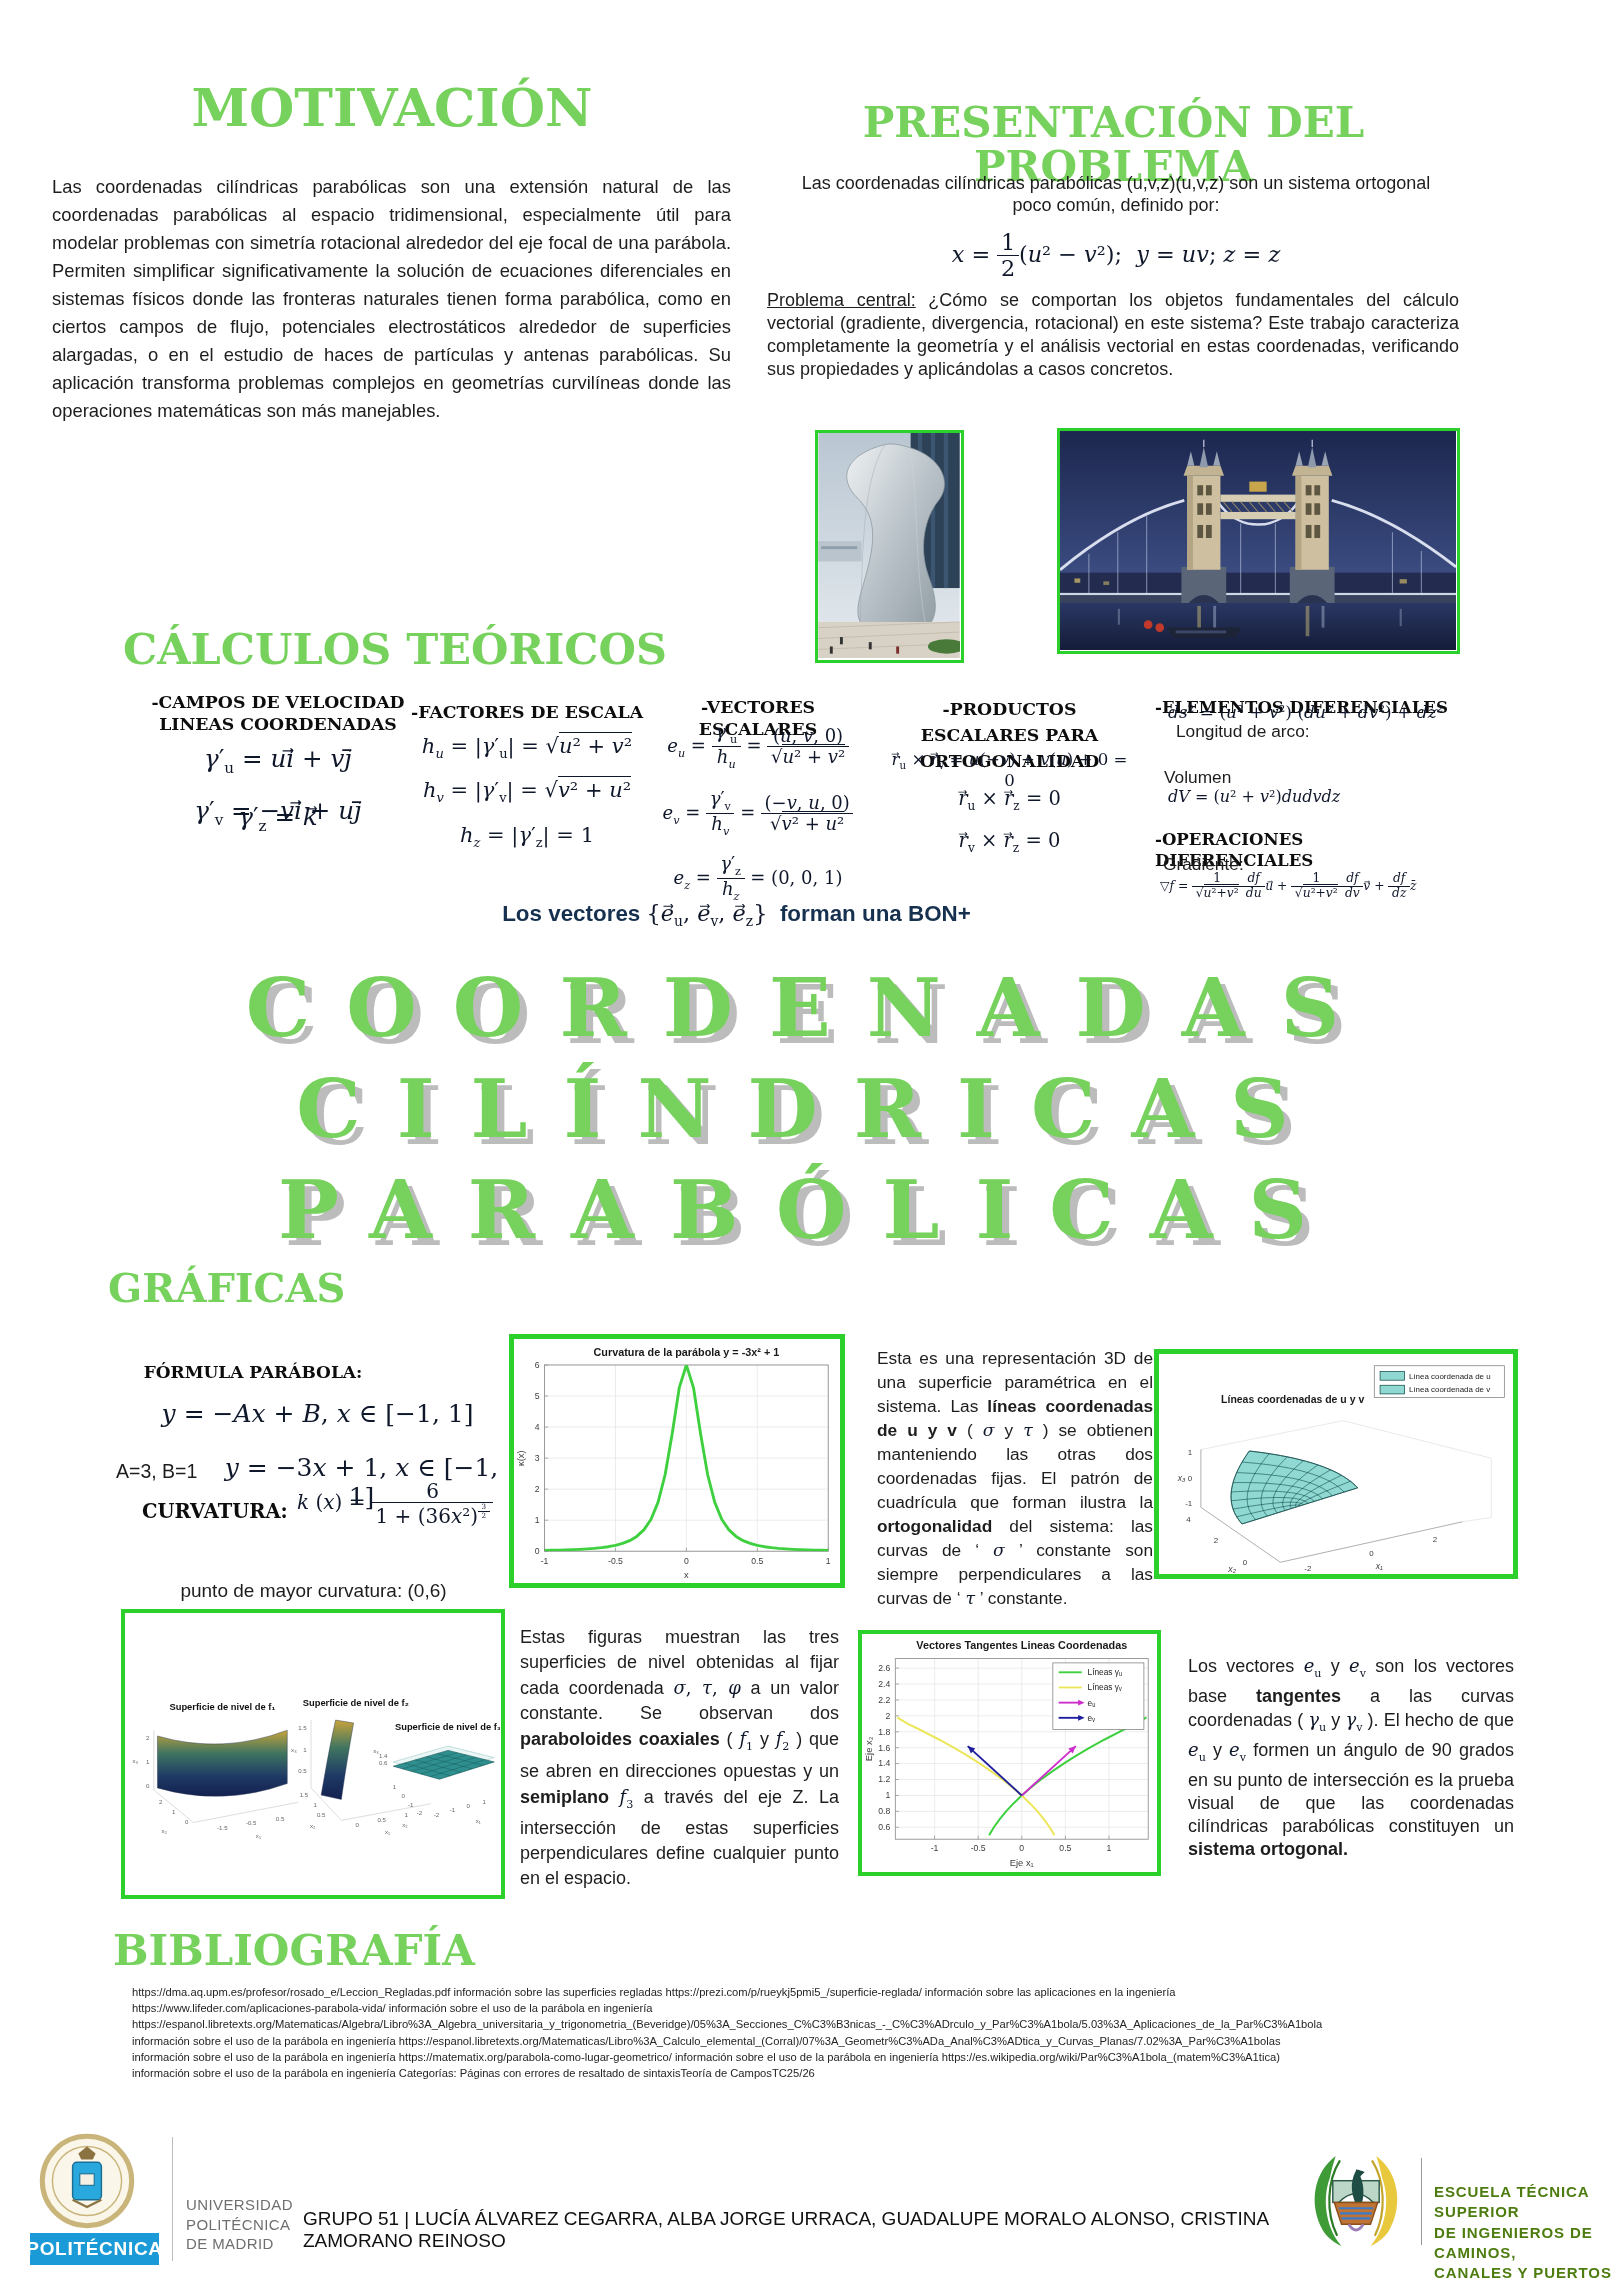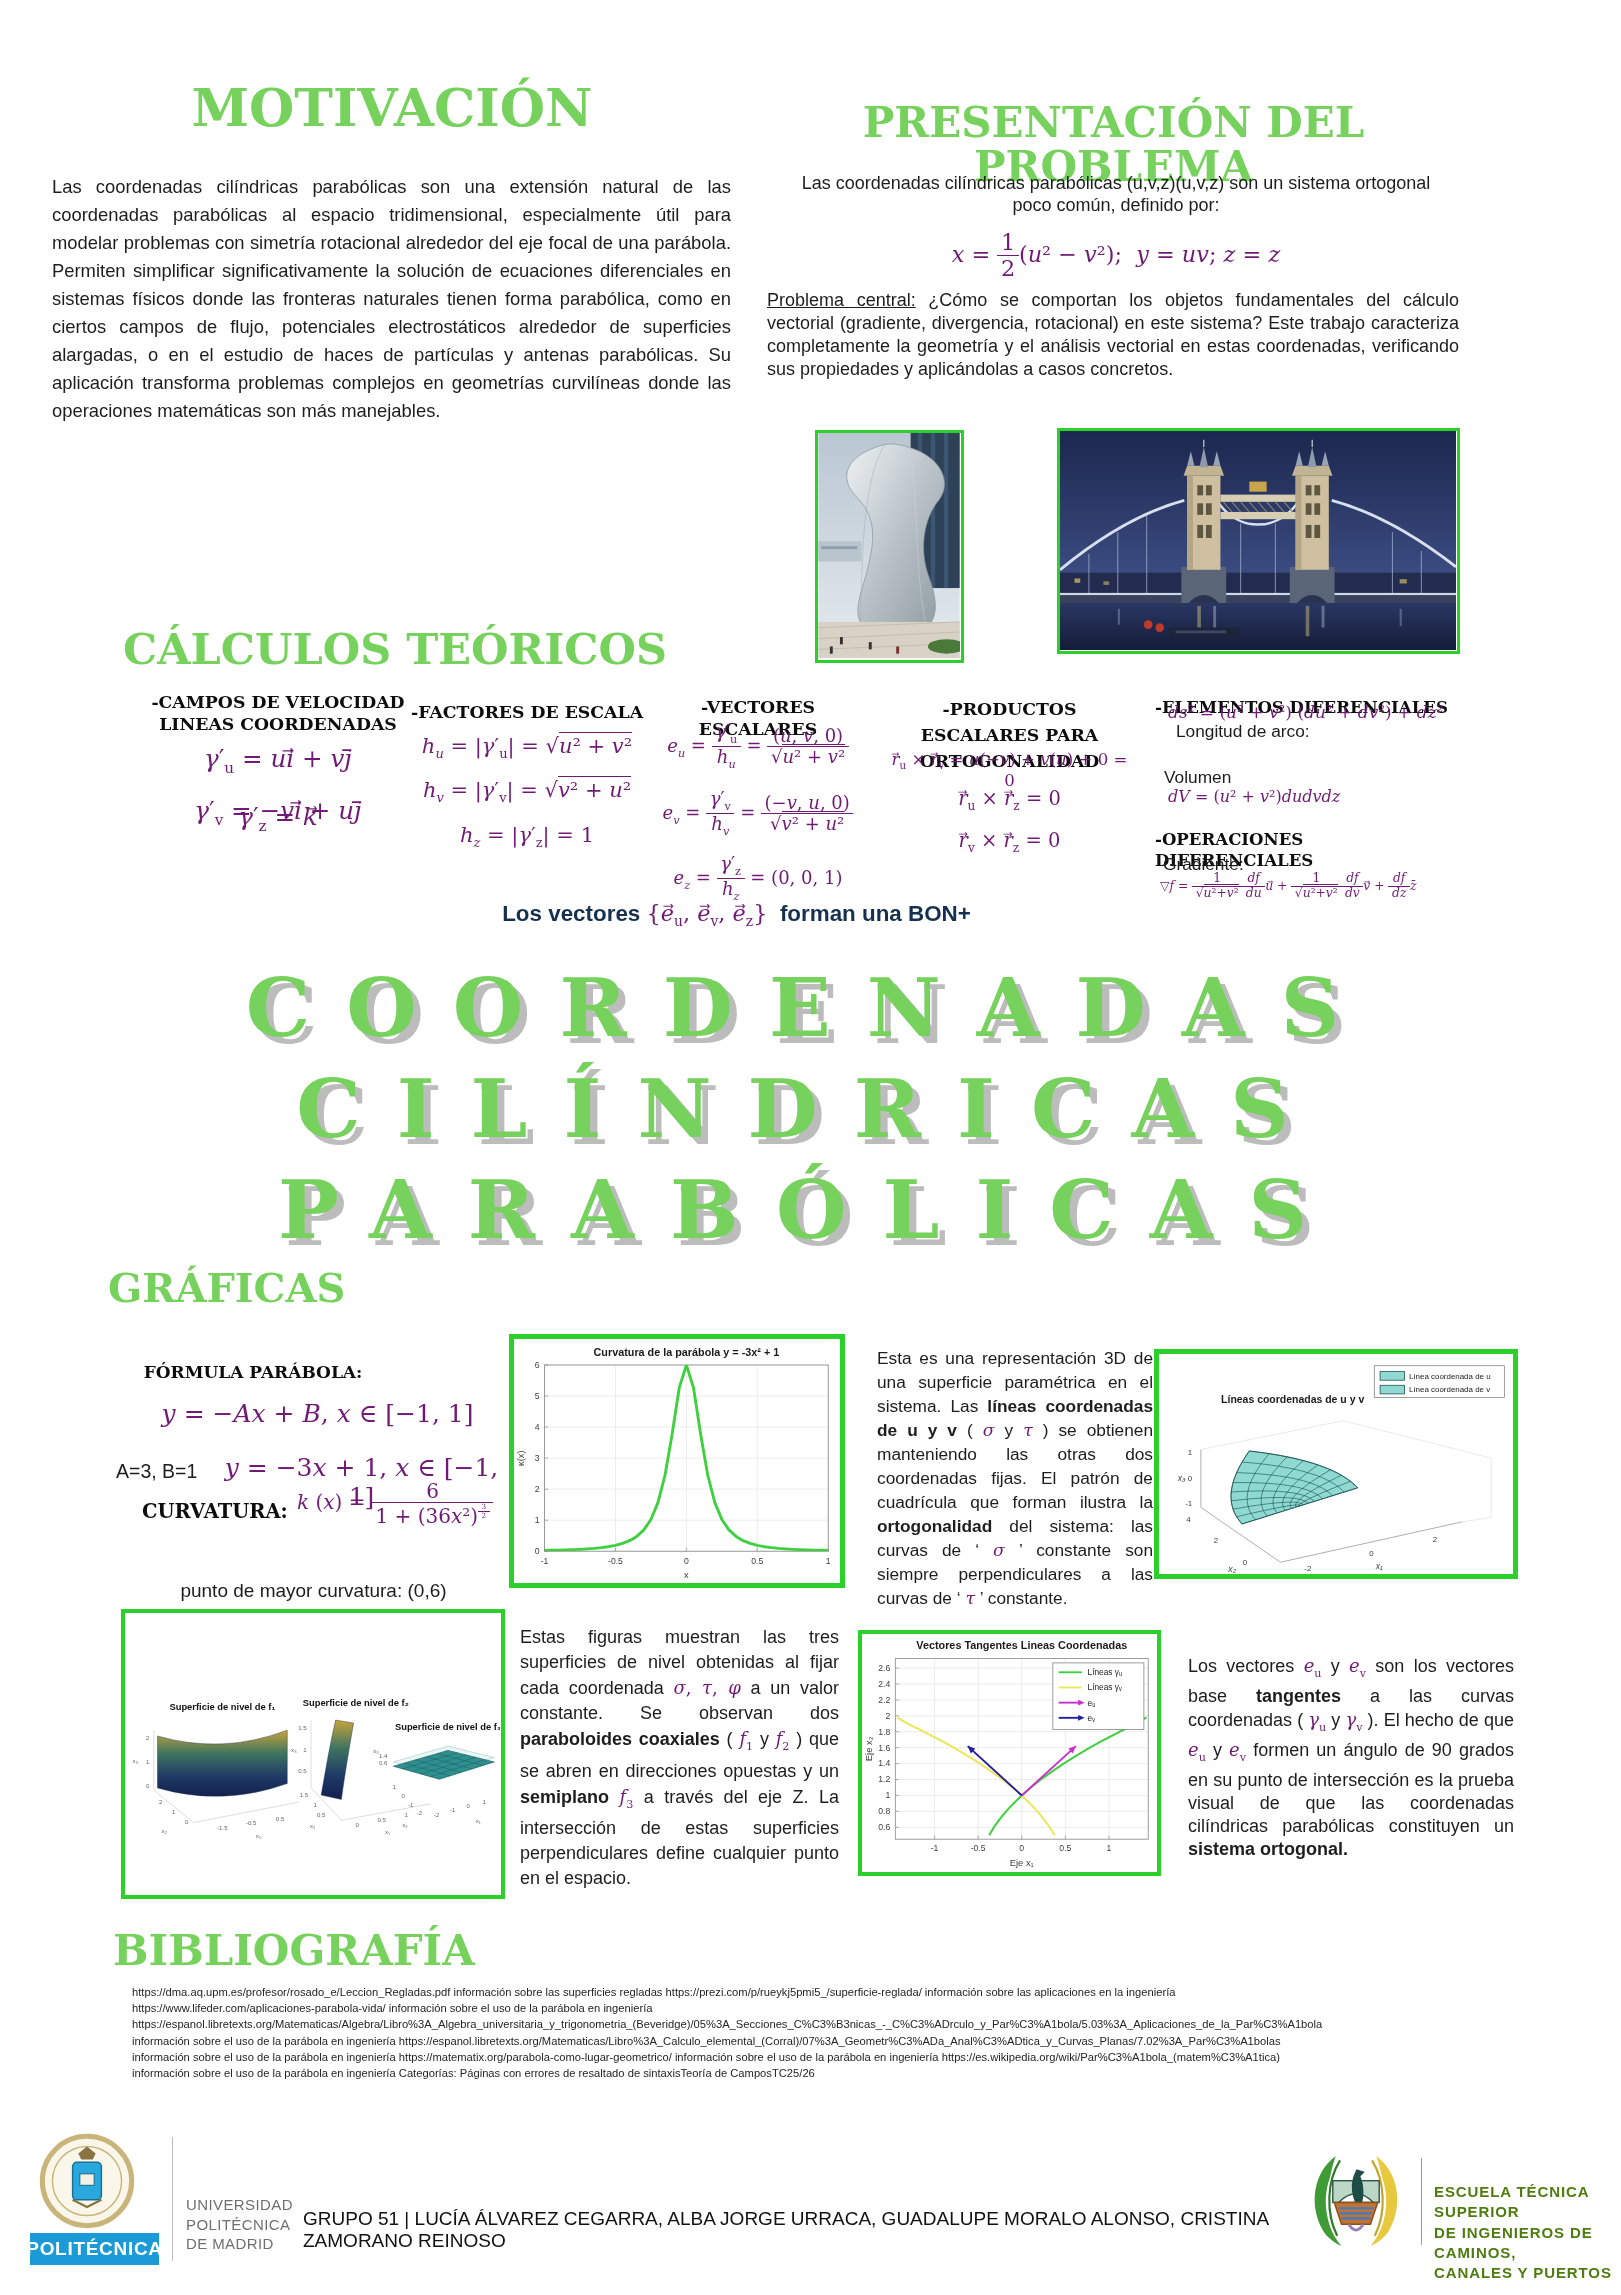--- a/index.html
+++ b/index.html
@@ -1,21 +1,21 @@
 <!DOCTYPE html>
 <html style="font-size:11.6px"><head>
 <meta charset="utf-8">
 <style>
   html,body{margin:0;padding:0;background:#ffffff;}
   .poster{position:relative;width:1621px;height:2295px;background:#ffffff;overflow:hidden;
           font-family:"Liberation Sans",sans-serif;color:#1d1d1d;}
   .abs{position:absolute;}
   .gtitle{font-family:"DejaVu Serif",serif;font-weight:bold;color:#76d25c;line-height:1.05;}
   .body-just{text-align:justify;color:#1d1d1d;}
-  .math{font-family:"DejaVu Serif",serif;color:#701a75;}
+  .math{font-family:"DejaVu Serif",serif;color:#0f172a;}
   .math i{font-style:italic;}
   .frac{display:inline-block;vertical-align:middle;text-align:center;}
   .frac>span{display:block;line-height:1.12;padding:0 3.6px;}
   .frac>span+span{border-top:1.4px solid currentColor;}
   .frac.tiny{font-size:0.58em;}
   .ol{border-top:1.1px solid currentColor;padding-top:0.7px;}
   sub{font-size:0.62em;}
   sup{font-size:0.62em;}
   .colhead{font-family:"DejaVu Serif",serif;font-weight:bold;color:#0d0d0d;text-align:center;line-height:1.25;}
   .chartbox{position:absolute;border:5px solid #2bd02b;background:#ffffff;box-sizing:border-box;}

